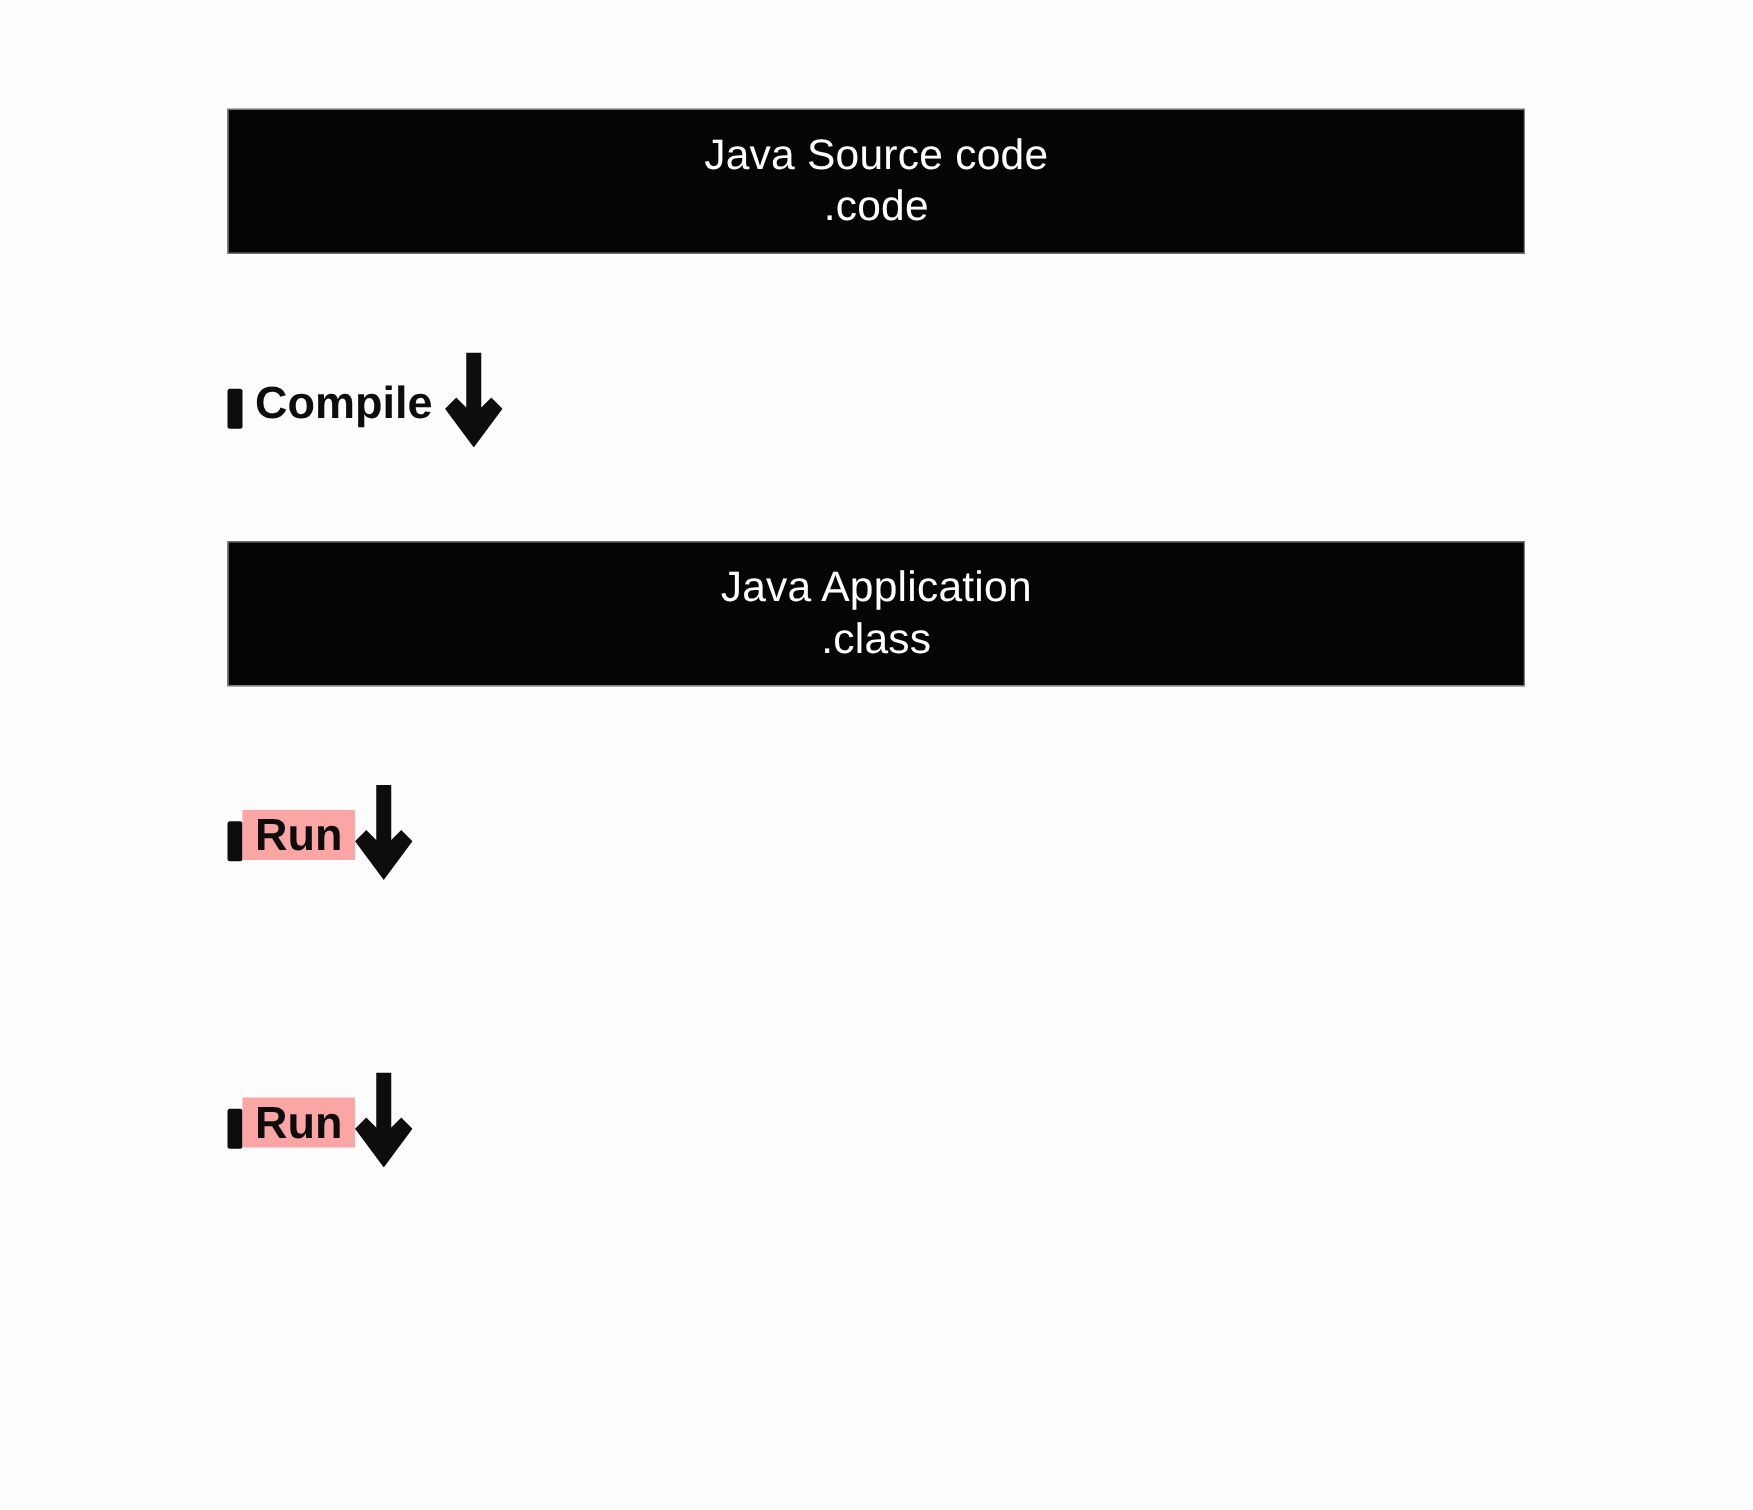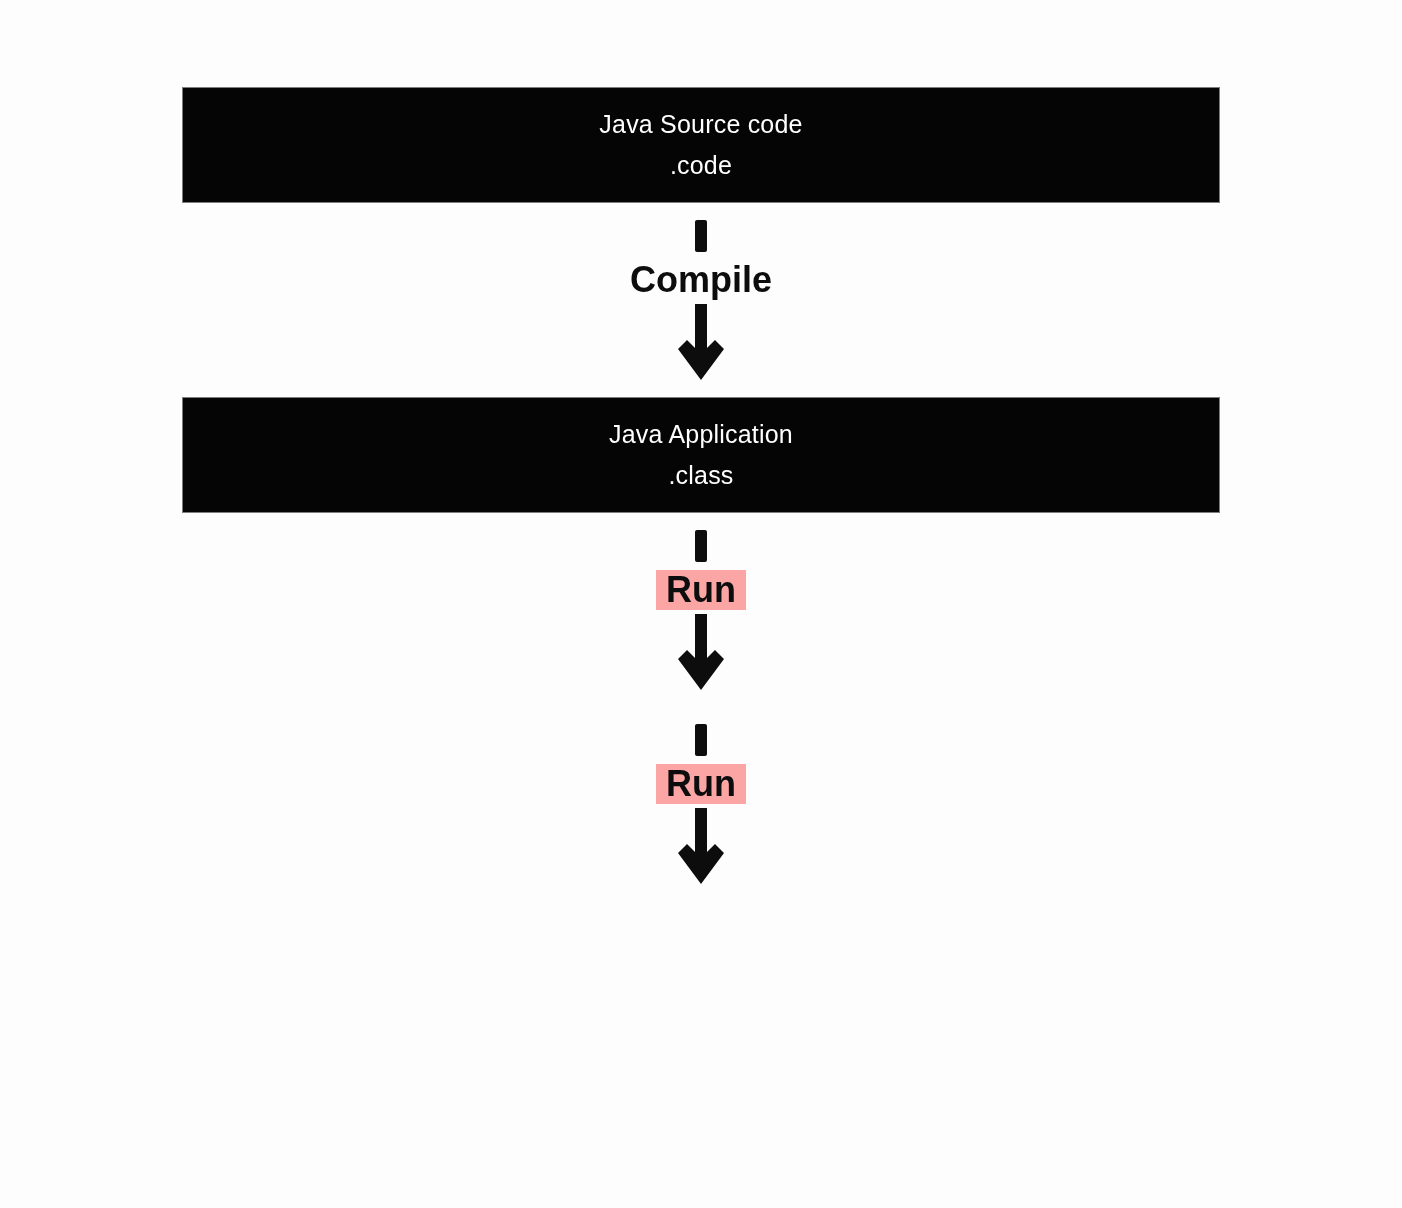--- a/index.html
+++ b/index.html
@@ -29,30 +29,30 @@
     background: #050505;
     border: 1px solid #7d7d7d;
     display: flex;
     flex-direction: column;
     align-items: center;
     justify-content: center;
     text-align: center;
   }
   .box-line {
     color: #ffffff;
-    font-size: 25px;
+    font-size: 34px;
     line-height: 41px;
     font-weight: 400;
     letter-spacing: 0.2px;
     white-space: pre;
   }
   .connector {
-    height: 194px;
+    height: 230px;
     display: flex;
-    flex-direction: column;
+    flex-direction: row;
     align-items: center;
   }
   .dash {
     width: 12px;
     height: 32px;
     margin-top: 17px;
     background: #0d0d0d;
     border-radius: 2px;
     flex: 0 0 auto;
   }

